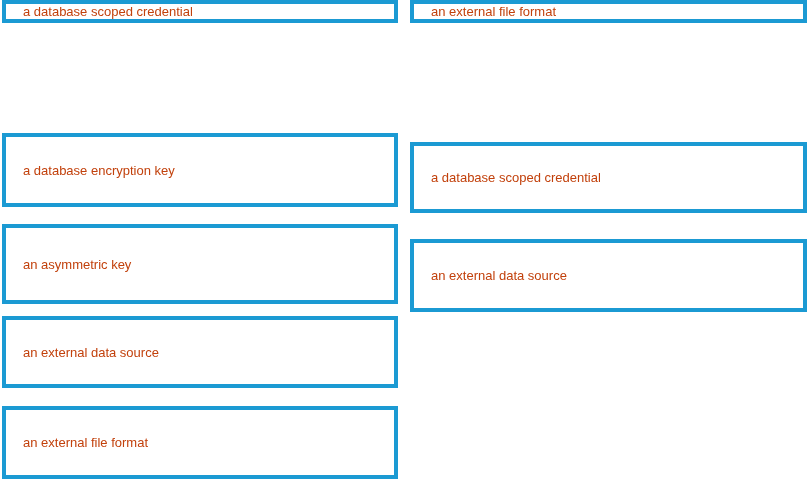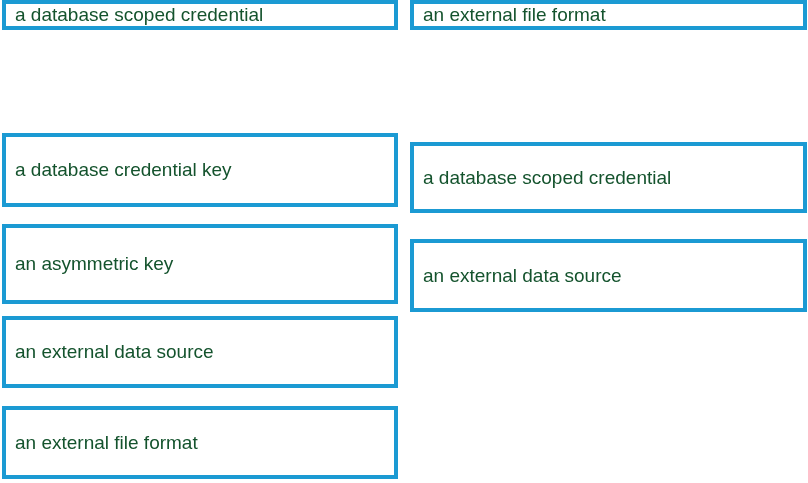--- a/index.html
+++ b/index.html
@@ -34,23 +34,24 @@
     left: 0;
     width: 100%;
     border: 4px solid #1b9ad3;
     background: #ffffff;
     display: flex;
     align-items: center;
     padding-left: 9px;
   }
 
   .box span {
-    font-size: 19px;
-    color: #14532d;
+    font-size: 13px;
+    color: #c2410c;
     white-space: nowrap;
+    margin-left: 8px;
   }
 
   
   .col-left .box:nth-of-type(1) { top: 40px;  height: 75px; }
   .col-left .box:nth-of-type(2) { top: 133px; height: 74px; }
   .col-left .box:nth-of-type(3) { top: 224px; height: 80px; }
   .col-left .box:nth-of-type(4) { top: 316px; height: 72px; }
   .col-left .box:nth-of-type(5) { top: 406px; height: 73px; }
 
   
@@ -60,21 +61,21 @@
 </style>
 </head>
 <body>
 
 <div class="stage">
 
   <div class="col col-left">
     <div class="col-title">Components</div>
 
     <div class="box">
-      <span>a database credential key</span>
+      <span>a database encryption key</span>
     </div>
 
     <div class="box">
       <span>an asymmetric key</span>
     </div>
 
     <div class="box">
       <span>an external data source</span>
     </div>
 

